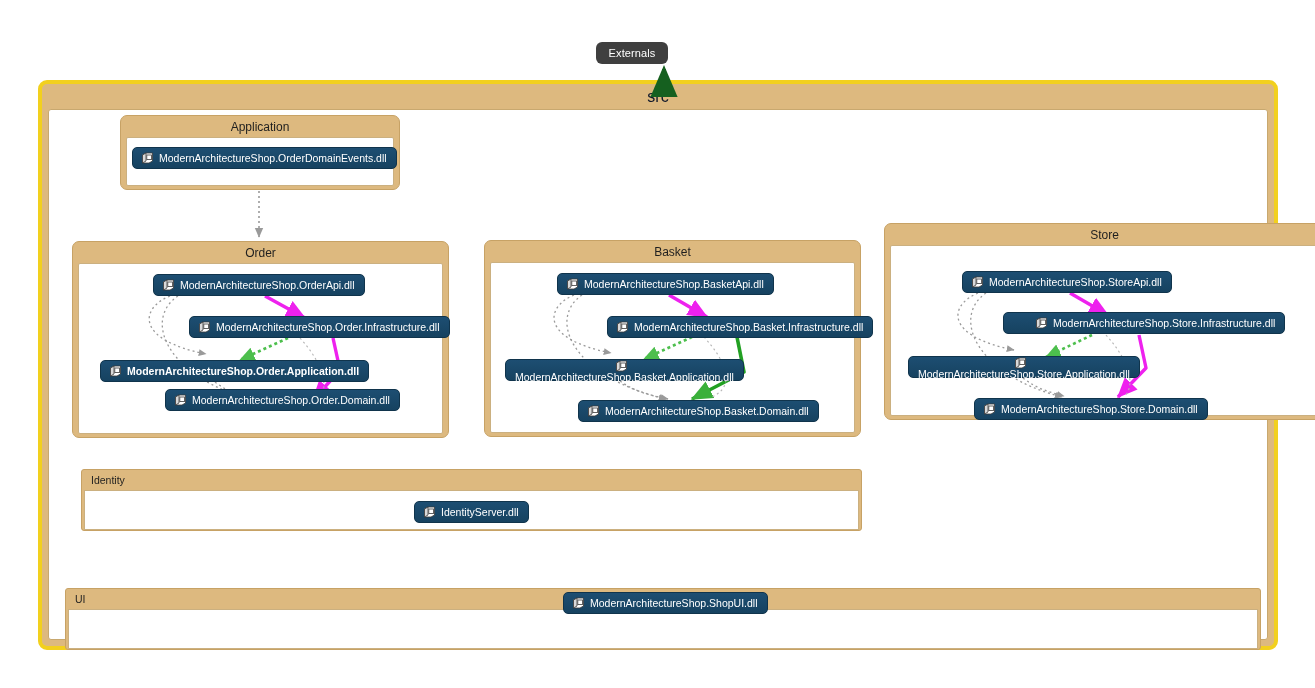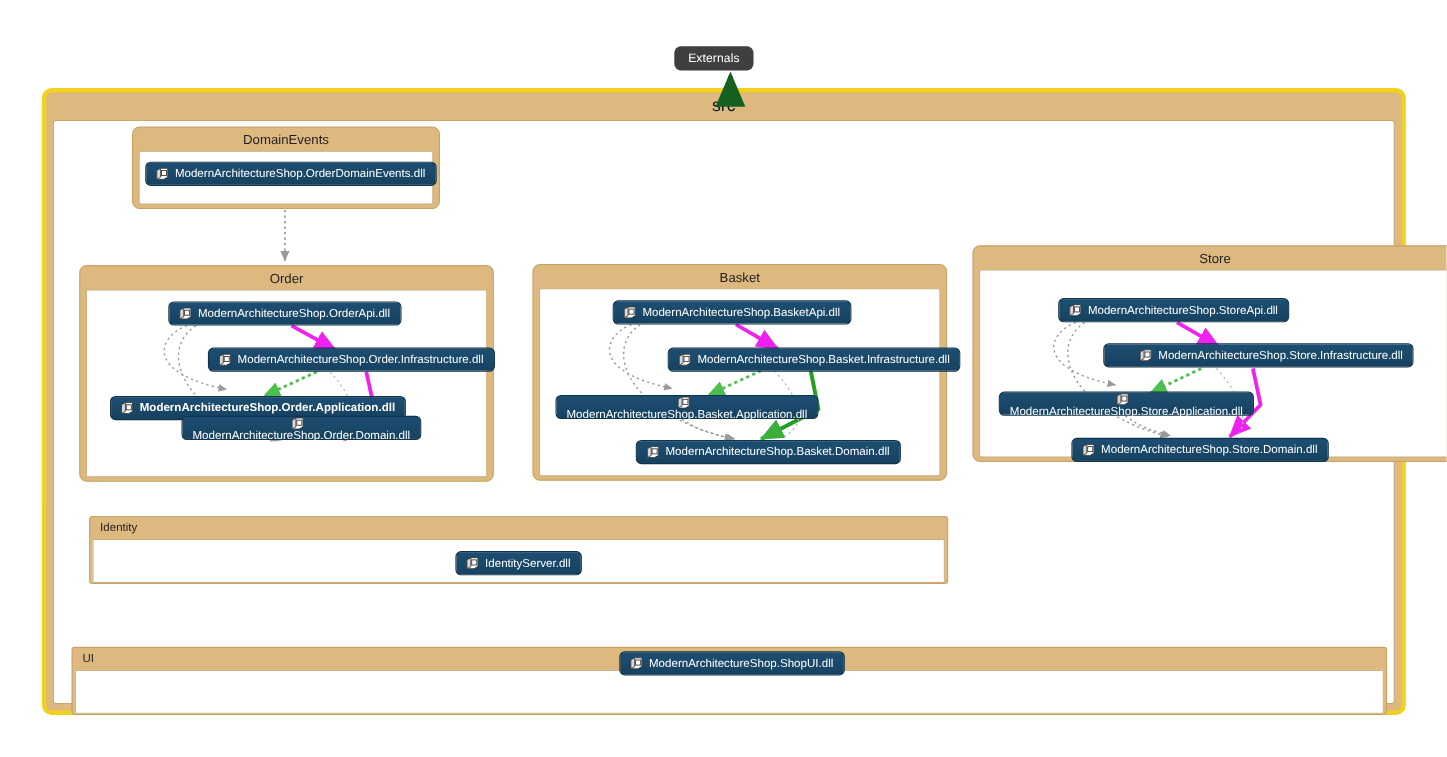--- a/index.html
+++ b/index.html
@@ -20,21 +20,21 @@
   #edges {
     position: absolute; left: 0; top: 0;
     width: 1315px; height: 688px;
     pointer-events: none;
     z-index: 5;
   }
 
   
   .externals-pill {
     position: absolute;
-    left: 613px; top: 42px;
+    left: 596px; top: 42px;
     width: 72px; height: 22px;
     background: #3f3f3f;
     border-radius: 6px;
     color: #ffffff;
     font-size: 11px;
     display: flex; align-items: center; justify-content: center;
     letter-spacing: 0.1px;
     z-index: 20;
   }
 
@@ -143,21 +143,21 @@
 
   <div class="src-container">
     <div class="src-header">
       <span>src</span>
     </div>
     <div class="src-body"></div>
   </div>
 
   <div class="group" style="left:120px; top:115px; width:280px; height:75px;">
     <div class="g-title">
-      <span>DomainEvents</span>
+      <span>Application</span>
     </div>
     <div class="g-body" style="top:21px; height:49px;"></div>
   </div>
   <div class="node" style="left:132px; top:147px;">
     <span class="ico">
       <svg width="12" height="12" viewBox="0 0 12 12">
         <polygon points="0.5,3 4,1 10.5,1 10.5,9 7,11 0.5,11" fill="#ffffff" stroke="#3a3a3a" stroke-width="0.8"></polygon>
         <polygon points="0.5,3 4,1 4,9 0.5,11" fill="#d9d9d9" stroke="#3a3a3a" stroke-width="0.8"></polygon>
         <rect x="4.8" y="3" width="4.6" height="4.6" fill="#ffffff" stroke="#3a3a3a" stroke-width="0.8"></rect>
       </svg>
@@ -194,21 +194,21 @@
   <div class="node" style="left:100px; top:360px;font-weight:bold;">
     <span class="ico">
       <svg width="12" height="12" viewBox="0 0 12 12">
           <polygon points="0.5,3 4,1 10.5,1 10.5,9 7,11 0.5,11" fill="#ffffff" stroke="#3a3a3a" stroke-width="0.8"></polygon>
           <polygon points="0.5,3 4,1 4,9 0.5,11" fill="#d9d9d9" stroke="#3a3a3a" stroke-width="0.8"></polygon>
           <rect x="4.8" y="3" width="4.6" height="4.6" fill="#ffffff" stroke="#3a3a3a" stroke-width="0.8"></rect>
         </svg>
     </span>
     <span class="lbl">ModernArchitectureShop.Order.Application.dll</span>
   </div>
-  <div class="node" style="left:165px; top:378px;flex-direction:column;">
+  <div class="node" style="left:165px; top:389px;">
     <span class="ico">
       <svg width="12" height="12" viewBox="0 0 12 12">
           <polygon points="0.5,3 4,1 10.5,1 10.5,9 7,11 0.5,11" fill="#ffffff" stroke="#3a3a3a" stroke-width="0.8"></polygon>
           <polygon points="0.5,3 4,1 4,9 0.5,11" fill="#d9d9d9" stroke="#3a3a3a" stroke-width="0.8"></polygon>
           <rect x="4.8" y="3" width="4.6" height="4.6" fill="#ffffff" stroke="#3a3a3a" stroke-width="0.8"></rect>
         </svg>
     </span>
     <span class="lbl">ModernArchitectureShop.Order.Domain.dll</span>
   </div>
 

